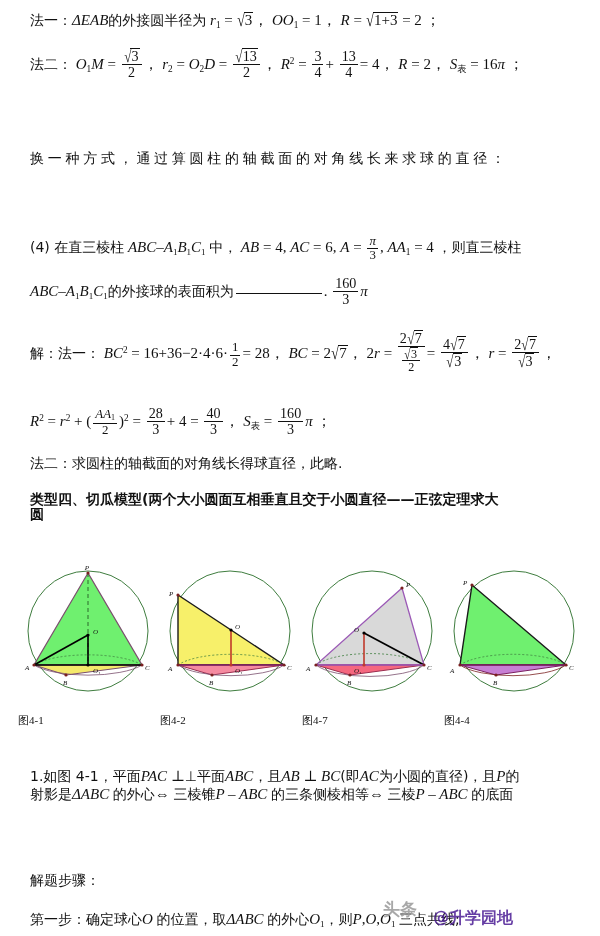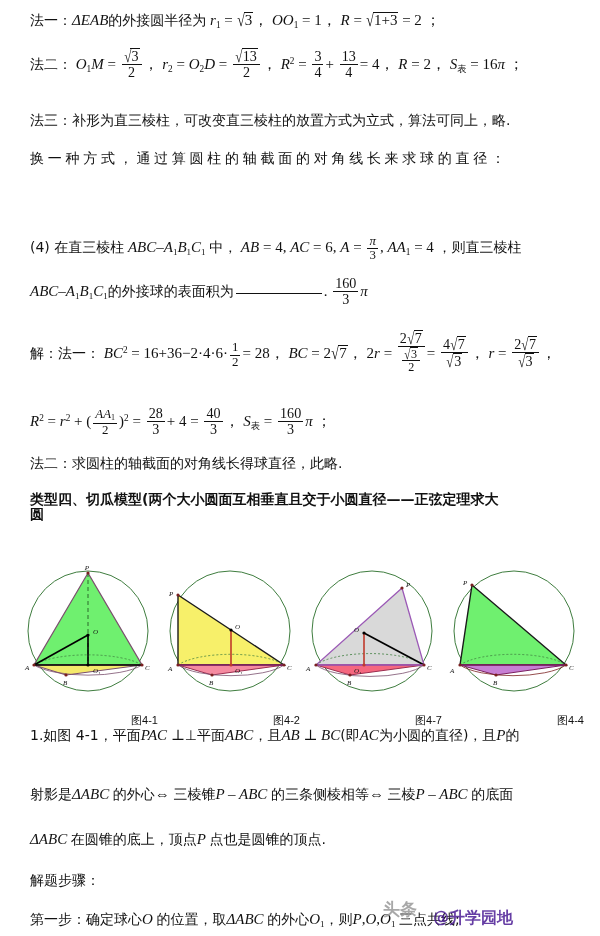--- a/index.html
+++ b/index.html
@@ -24,22 +24,22 @@
   
   .rad{display:inline-block;white-space:nowrap;}
   .rad>.sign{display:inline-block;transform:scaleY(1.18) scaleX(0.92);transform-origin:center;}
   .rad>.rbody{display:inline-block;border-top:1.1px solid #111;padding:0 1px 0 1px;margin-left:-1px;}
   .blank{display:inline-block;border-bottom:1.2px solid #111;width:86px;vertical-align:2px;margin:0 2px;}
   .bold-head{position:absolute;left:30px;right:14px;font-family:"DejaVu Sans","Liberation Sans",sans-serif;
     font-weight:bold;font-size:14px;line-height:1.05;}
   .justify{display:block;text-align:justify;text-align-last:justify;white-space:normal;}
   .figs{position:absolute;left:18px;top:563px;width:566px;height:165px;}
   .figbox{position:absolute;top:0;width:140px;height:165px;}
-  .figcap{position:absolute;bottom:0;left:0;width:100%;text-align:right;
-    font-family:Liberation Sans, sans-serif;font-size:11px;color:#111;}
+  .figcap{position:absolute;bottom:0;left:0;width:100%;text-align:left;
+    font-family:Liberation Serif, serif;font-size:11px;color:#111;}
   .wm{position:absolute;font-family:"DejaVu Sans","Liberation Sans",sans-serif;
     color:#4c1d95;font-weight:bold;opacity:.85;}
   .wm-main{right:10px;top:908px;font-size:16px;}
   .wm-small{right:106px;top:898px;font-size:17px;color:#9a9a9a;}
 </style>
 </head>
 <body>
 
 <div class="page">
 
@@ -60,23 +60,20 @@
       <span class="frac"><span class="num"><span class="rad"><span class="sign">√</span><span class="rbody mn">13</span></span></span><span class="den mn">2</span></span>，
       <span class="mi">R</span><span class="sup mn">2</span> =
       <span class="frac"><span class="num mn">3</span><span class="den mn">4</span></span>+
       <span class="frac"><span class="num mn">13</span><span class="den mn">4</span></span>=
       <span class="mn">4</span>，
       <span class="mi">R</span> = <span class="mn">2</span>，
       <span class="mi">S</span><span class="sub cn">表</span> = <span class="mn">16</span><span class="mi">π</span> ；
     </span>
   </div>
 
-  <div class="line" style="top:113px;">
-    <span class="cn"><span>法三：</span><span>补形为直三棱柱，可改变直三棱柱的放置方式为立式，算法可同上，略.</span></span>
-  </div>
 
   <div class="line" style="top:151px;white-space:normal;">
     <span class="cn justify">换一种方式，通过算圆柱的轴截面的对角线长来求球的直径：</span>
   </div>
 
 
   <div class="line" style="top:235px;">
     <span class="cn">(4) 在直三棱柱</span>
     <span class="math mi">ABC</span><span class="math">–</span><span class="math mi">A</span><span class="math sub mn">1</span><span class="math mi">B</span><span class="math sub mn">1</span><span class="math mi">C</span><span class="math sub mn">1</span>
     <span class="cn">中，</span>
@@ -218,31 +215,28 @@
         <circle cx="122" cy="102" r="1.6" fill="#7a2020"></circle>
         <text x="19" y="22" font-size="7" font-style="italic" fill="#111">P</text>
         <text x="6" y="110" font-size="7" font-style="italic" fill="#111">A</text>
         <text x="49" y="122" font-size="7" font-style="italic" fill="#111">B</text>
         <text x="125" y="107" font-size="7" font-style="italic" fill="#111">C</text>
       </svg>
       <div class="figcap">图4-4</div>
     </div>
   </div>
 
-  <div class="line" style="top:728px;">
+  <div class="line" style="top:769px;">
     <span class="cn">1.如图 4-1，平面</span><span class="math mi">PAC</span> <span class="math">⊥</span><span class="cn">⊥平面</span><span class="math mi">ABC</span><span class="cn">，且</span><span class="math mi">AB</span> <span class="math">⊥</span> <span class="math mi">BC</span><span class="cn">(即</span><span class="math mi">AC</span><span class="cn">为小圆的直径)，且</span><span class="math mi">P</span><span class="cn">的</span>
   </div>
 
   <div class="line" style="top:787px;">
     <span class="cn">射影是</span><span class="math mi">ΔABC</span> <span class="cn">的外心</span><span class="math">⇔</span> <span class="cn">三棱锥</span><span class="math mi">P – ABC</span> <span class="cn">的三条侧棱相等</span><span class="math">⇔</span> <span class="cn">三棱</span><span class="math mi">P – ABC</span> <span class="cn">的底面</span>
   </div>
 
-  <div class="line" style="top:832px;">
-    <span class="math mi">ΔABC</span> <span class="cn">在圆锥的底上，顶点</span><span class="math mi">P</span> <span class="cn">点也是圆锥的顶点.</span>
-  </div>
 
   <div class="line" style="top:873px;">
     <span class="cn">解题步骤：</span>
   </div>
 
   <div class="line" style="top:912px;">
     <span class="cn">第一步：确定球心</span><span class="math mi">O</span> <span class="cn">的位置，取</span><span class="math mi">ΔABC</span> <span class="cn">的外心</span><span class="math mi">O</span><span class="math sub mn">1</span><span class="cn">，则</span><span class="math mi">P</span><span class="math">,</span><span class="math mi">O</span><span class="math">,</span><span class="math mi">O</span><span class="math sub mn">1</span> <span class="cn">三点共线;</span>
   </div>
 
   <div class="wm wm-small">头条</div>

